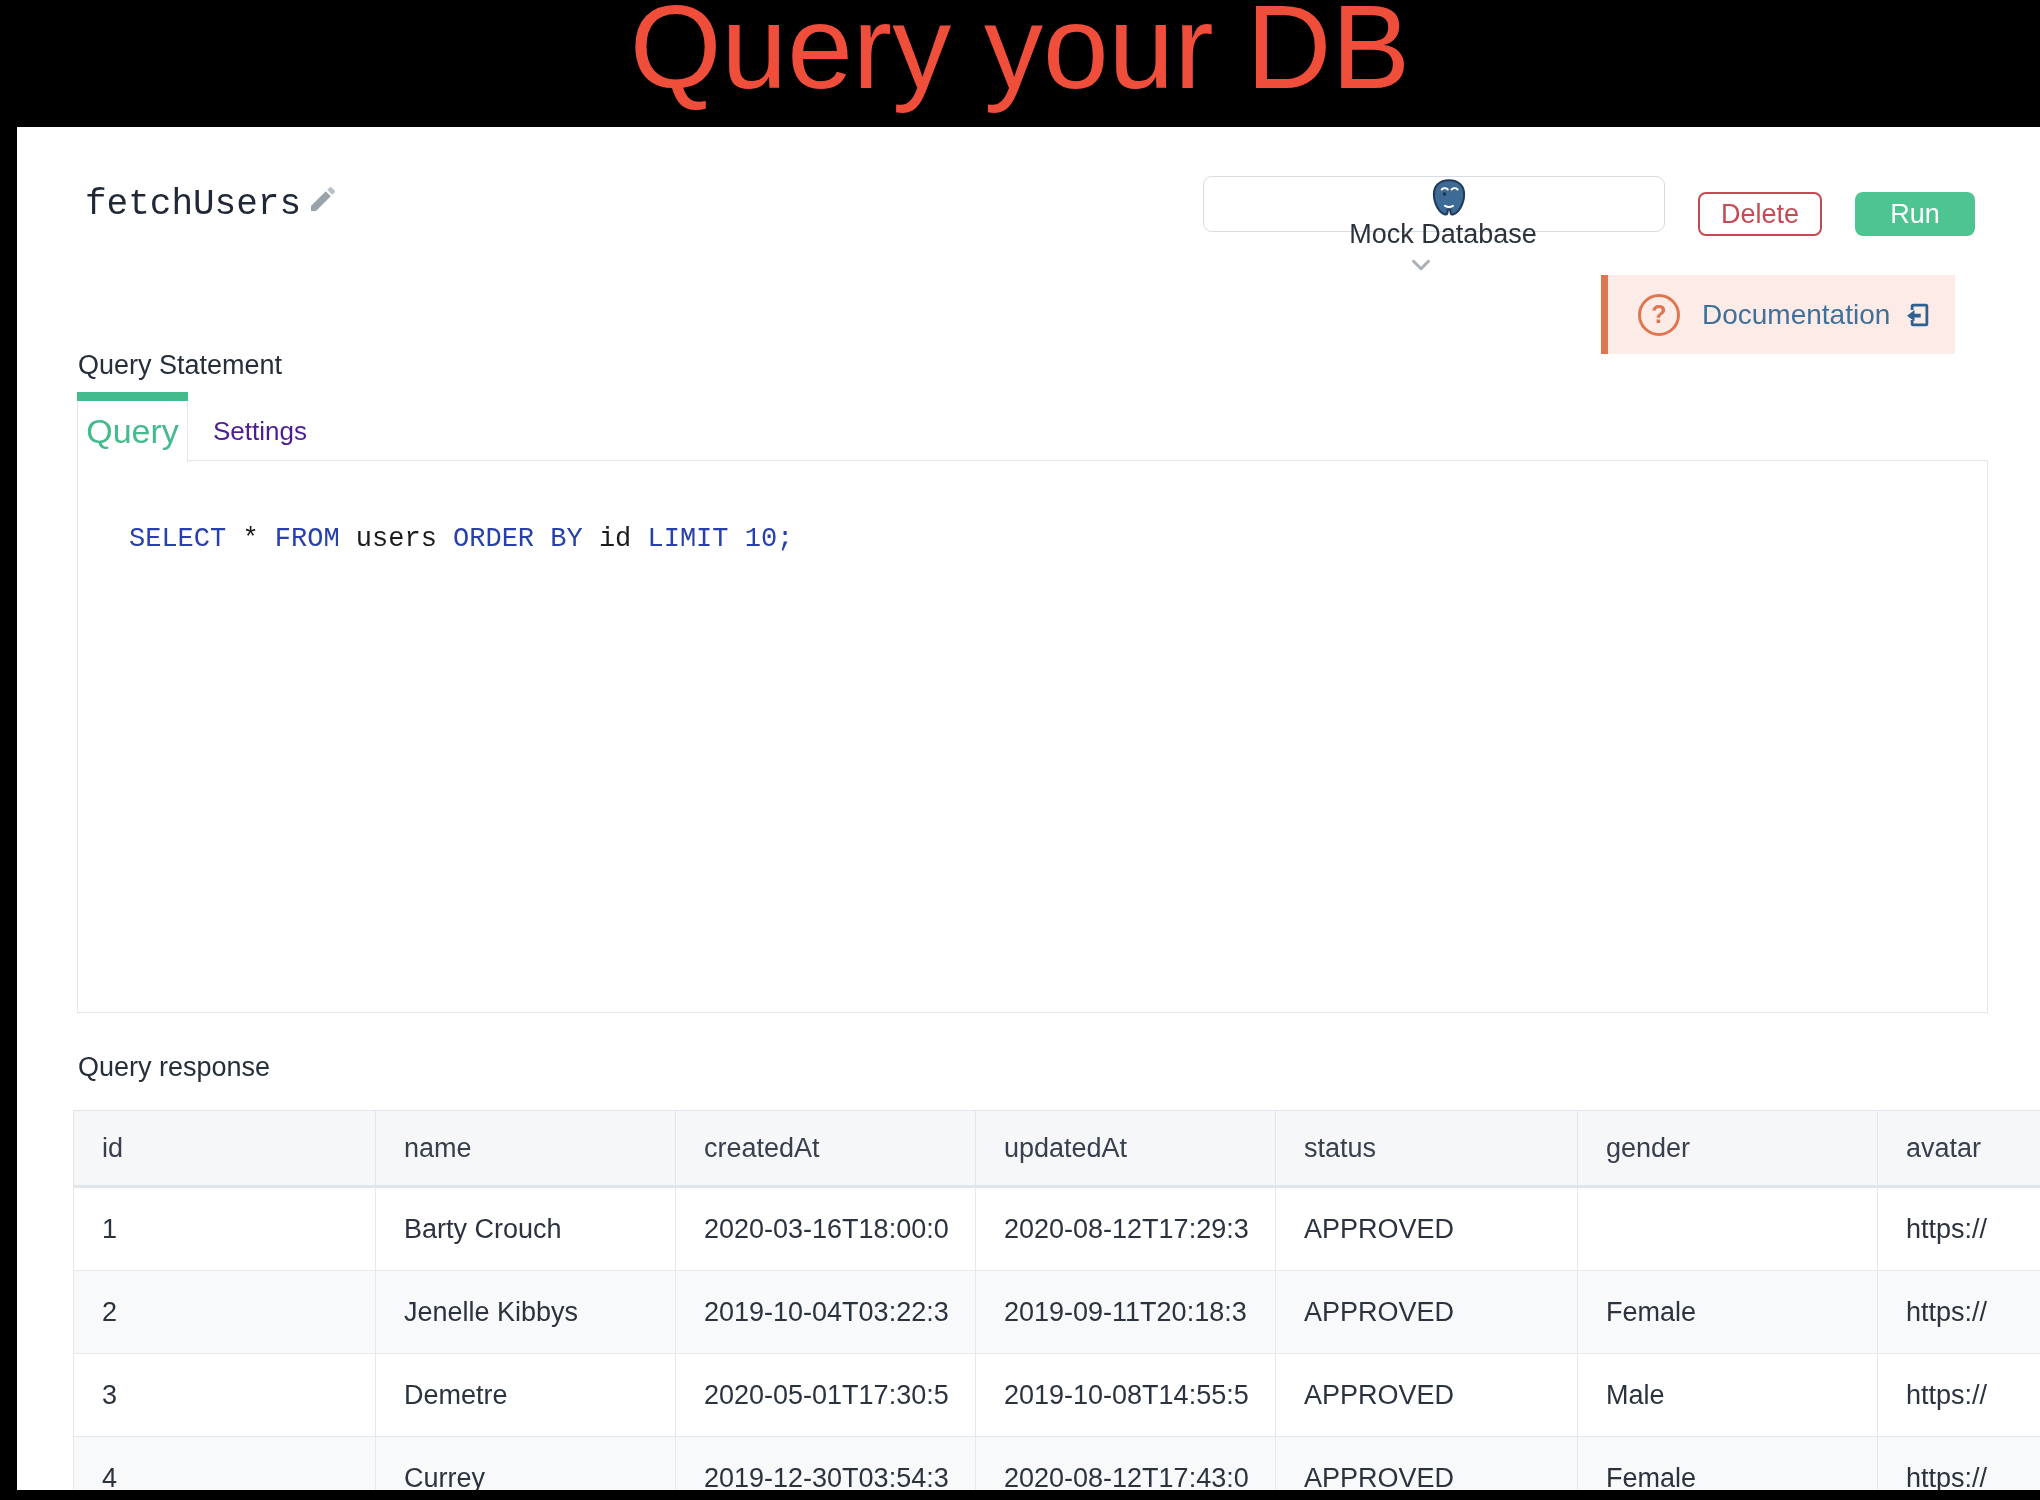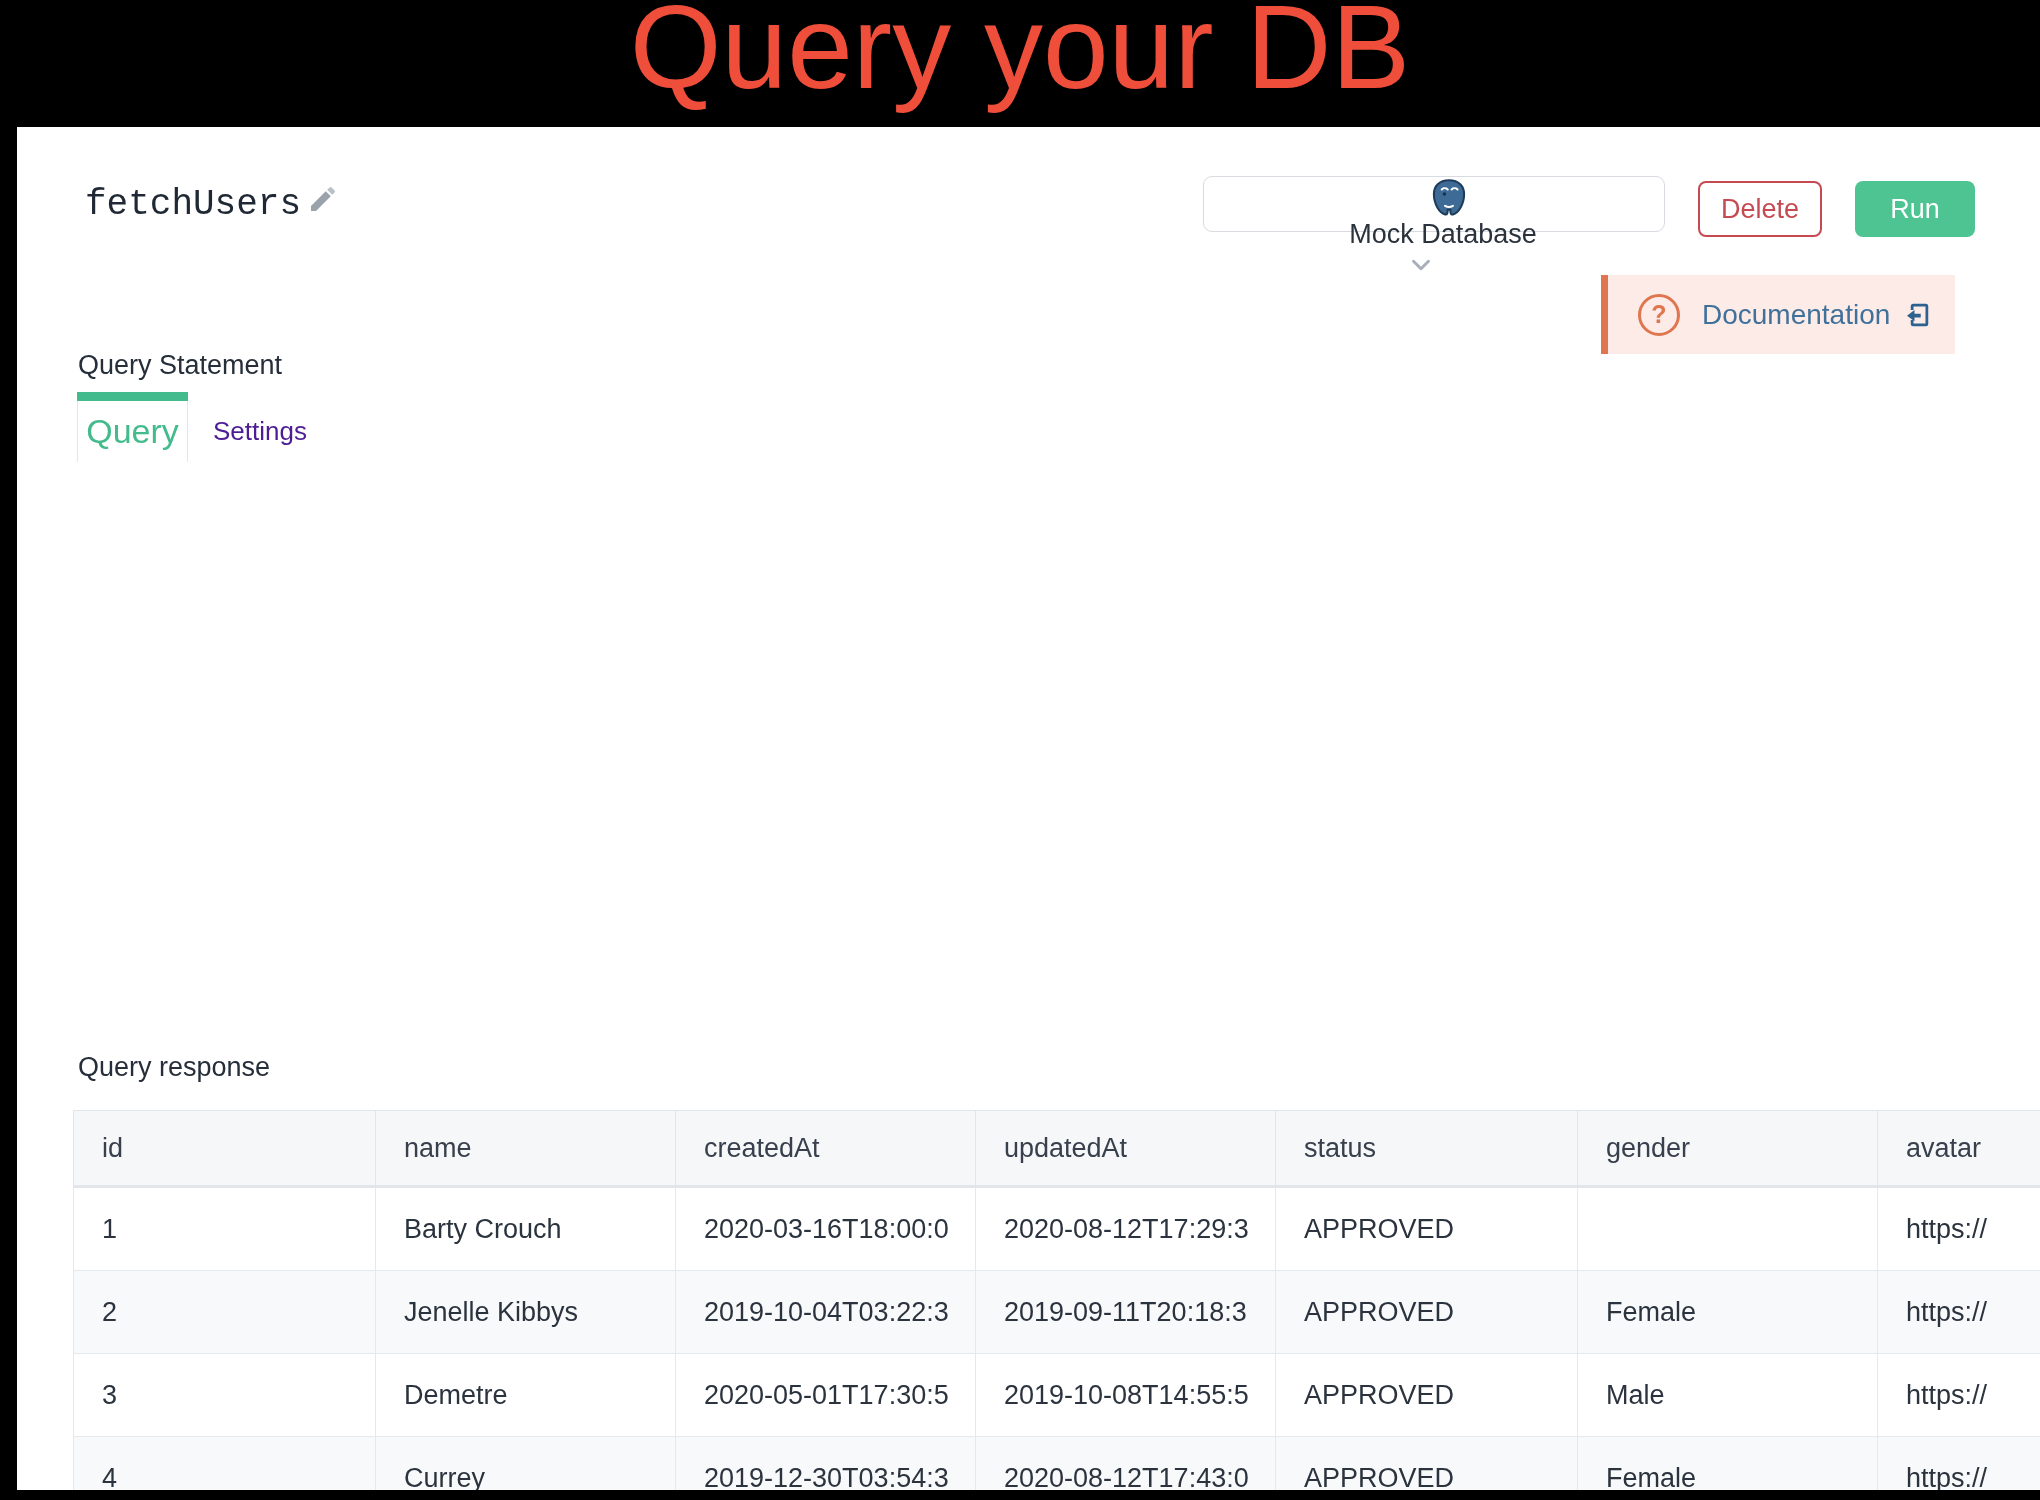--- a/index.html
+++ b/index.html
@@ -26,21 +26,21 @@
   .pencil{position:absolute;left:290px;top:56px;width:32px;height:32px;cursor:pointer;}
   .db-select{
     position:absolute;left:1186px;top:49px;width:462px;height:56px;box-sizing:border-box;
     border:1px solid #d8dce1;border-radius:9px;background:#fff;
     display:flex;align-items:center;cursor:pointer;flex-direction:column;
   }
   .db-select .pg{width:42px;height:42px;margin-left:30px;flex:0 0 auto;}
   .db-select .db-label{margin-left:18px;font-size:27px;color:#2a323c;flex:1;}
   .db-select .chev{width:30px;height:30px;margin-right:26px;flex:0 0 auto;}
   .btn{
-    position:absolute;top:54px;height:56px;box-sizing:border-box;border-radius:8px;
+    position:absolute;top:65px;height:44px;box-sizing:border-box;border-radius:8px;
     font-size:27px;font-weight:500;display:flex;align-items:center;justify-content:center;
     cursor:pointer;
   }
   .btn-delete{left:1681px;width:124px;background:#fff;border:2px solid #c64a52;color:#c64a52;}
   .btn-run{left:1838px;width:120px;background:#4ec492;border:none;color:#fff;}
 
   
   .doc-bar{position:absolute;left:1584px;top:148px;width:7px;height:79px;background:#e0764f;}
   .doc-box{
     position:absolute;left:1591px;top:148px;width:347px;height:79px;background:#fcebe7;
@@ -151,20 +151,23 @@
   </div>
 
   <div class="section-label lbl-statement">Query Statement</div>
 
   <div class="tab-query">
     <div class="green-bar"></div>
     <div class="tab-text">Query</div>
   </div>
   <div class="tab-settings">Settings</div>
 
+  <div class="editor">
+    <div class="code-line"><span class="tok-keyword">SELECT </span><span class="tok-plain">* </span><span class="tok-keyword">FROM </span><span class="tok-plain">users </span><span class="tok-keyword">ORDER BY </span><span class="tok-plain">id </span><span class="tok-keyword">LIMIT </span><span class="tok-number">10;</span></div>
+  </div>
 
   <div class="section-label lbl-response">Query response</div>
 
   <table class="resp-table">
     <colgroup>
       <col style="width:302px">
         <col style="width:300px">
         <col style="width:300px">
       <col style="width:300px">
         <col style="width:302px">

